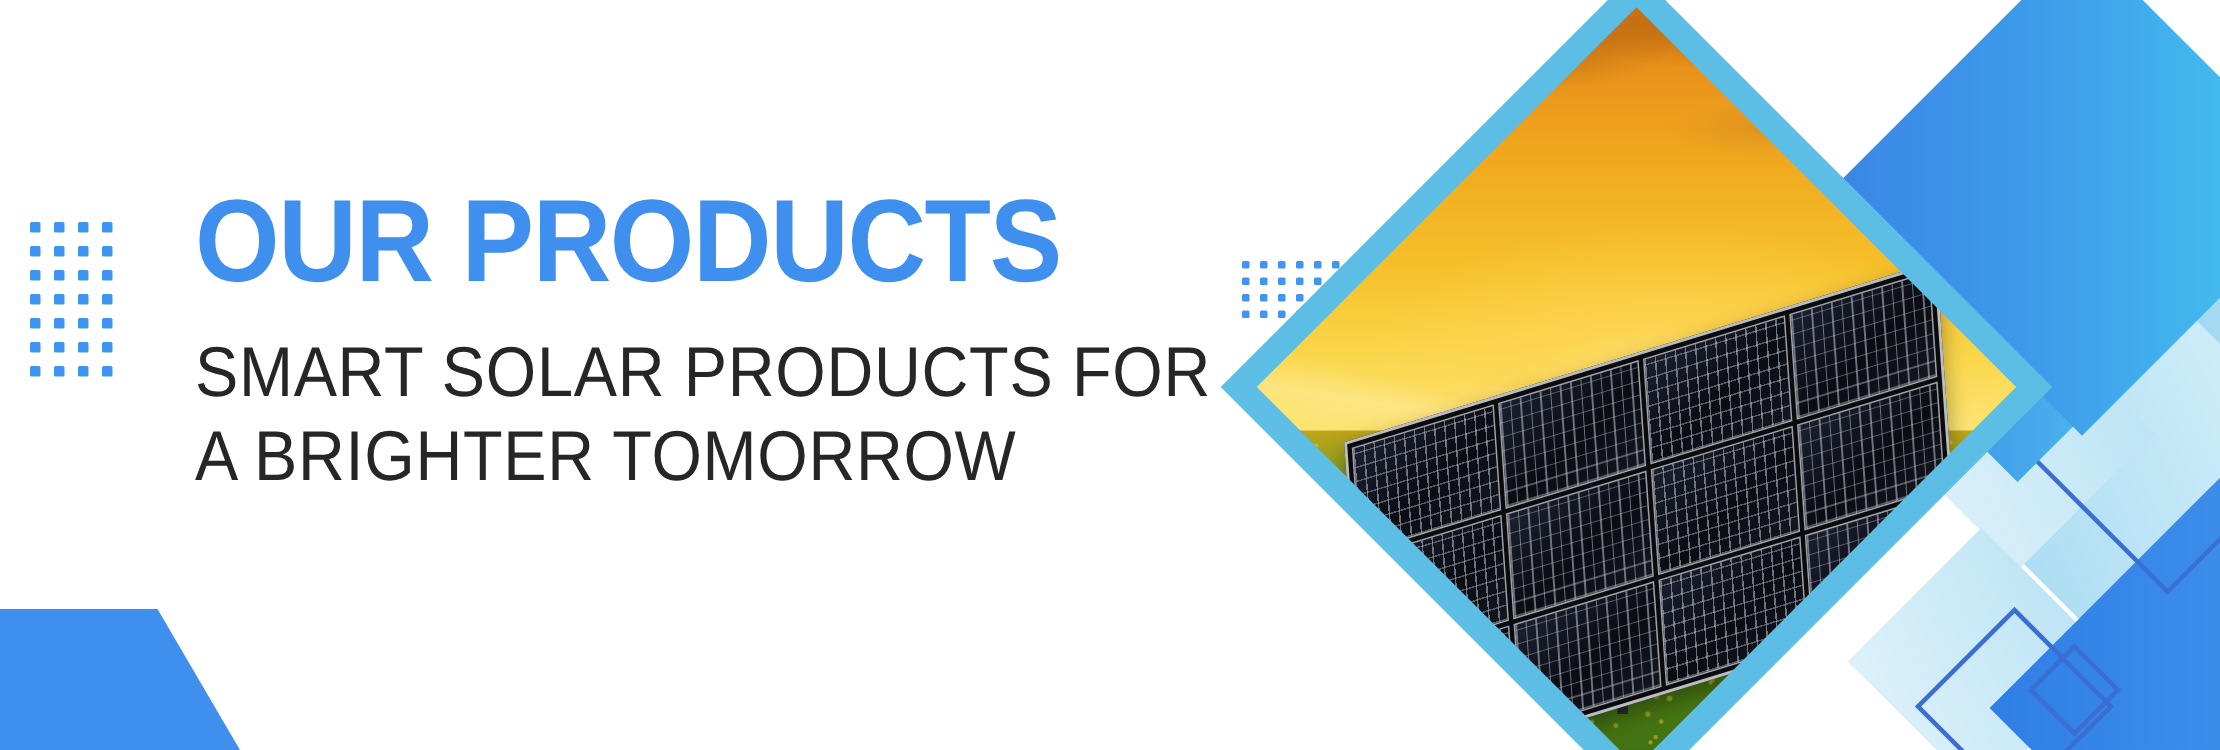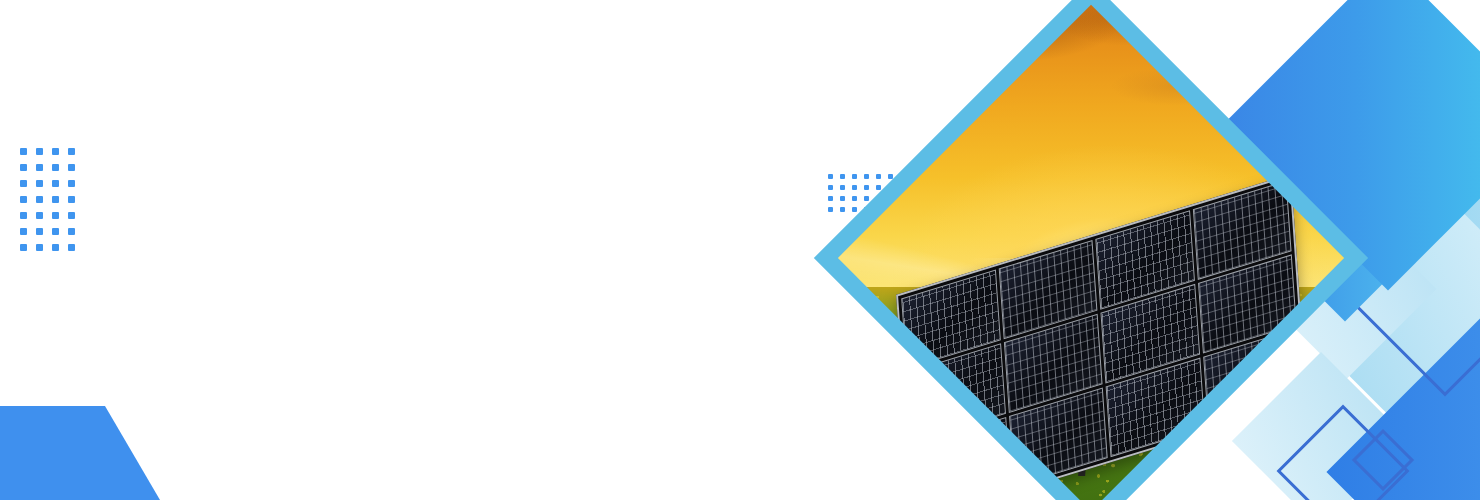--- a/index.html
+++ b/index.html
@@ -350,20 +350,27 @@
       <span class="dot"></span>
     <span class="dot"></span>
       <span class="dot"></span>
       <span class="dot"></span>
       <span class="dot"></span>
       <span class="dot"></span>
       <span class="dot"></span>
       <span class="dot"></span>
   </div>
 
+  <div class="text-block">
+    <h1 class="headline">OUR PRODUCTS</h1>
+    <p class="subhead">
+      <span class="line">SMART SOLAR PRODUCTS FOR</span>
+      <span class="line">A BRIGHTER TOMORROW</span>
+    </p>
+  </div>
 
   <div id="bottom-left-trapezoid"></div>
 
   <div class="deco" id="deco-pale-far-right"></div>
   <div class="deco" id="deco-pale-large"></div>
   <div class="deco" id="deco-pale-upper"></div>
   <div class="deco" id="deco-pale-mid-left"></div>
   <div class="deco" id="deco-pale-lower-left"></div>
   <div class="deco" id="deco-corner-blue"></div>
   <div class="deco outline" id="deco-outline-large"></div>

